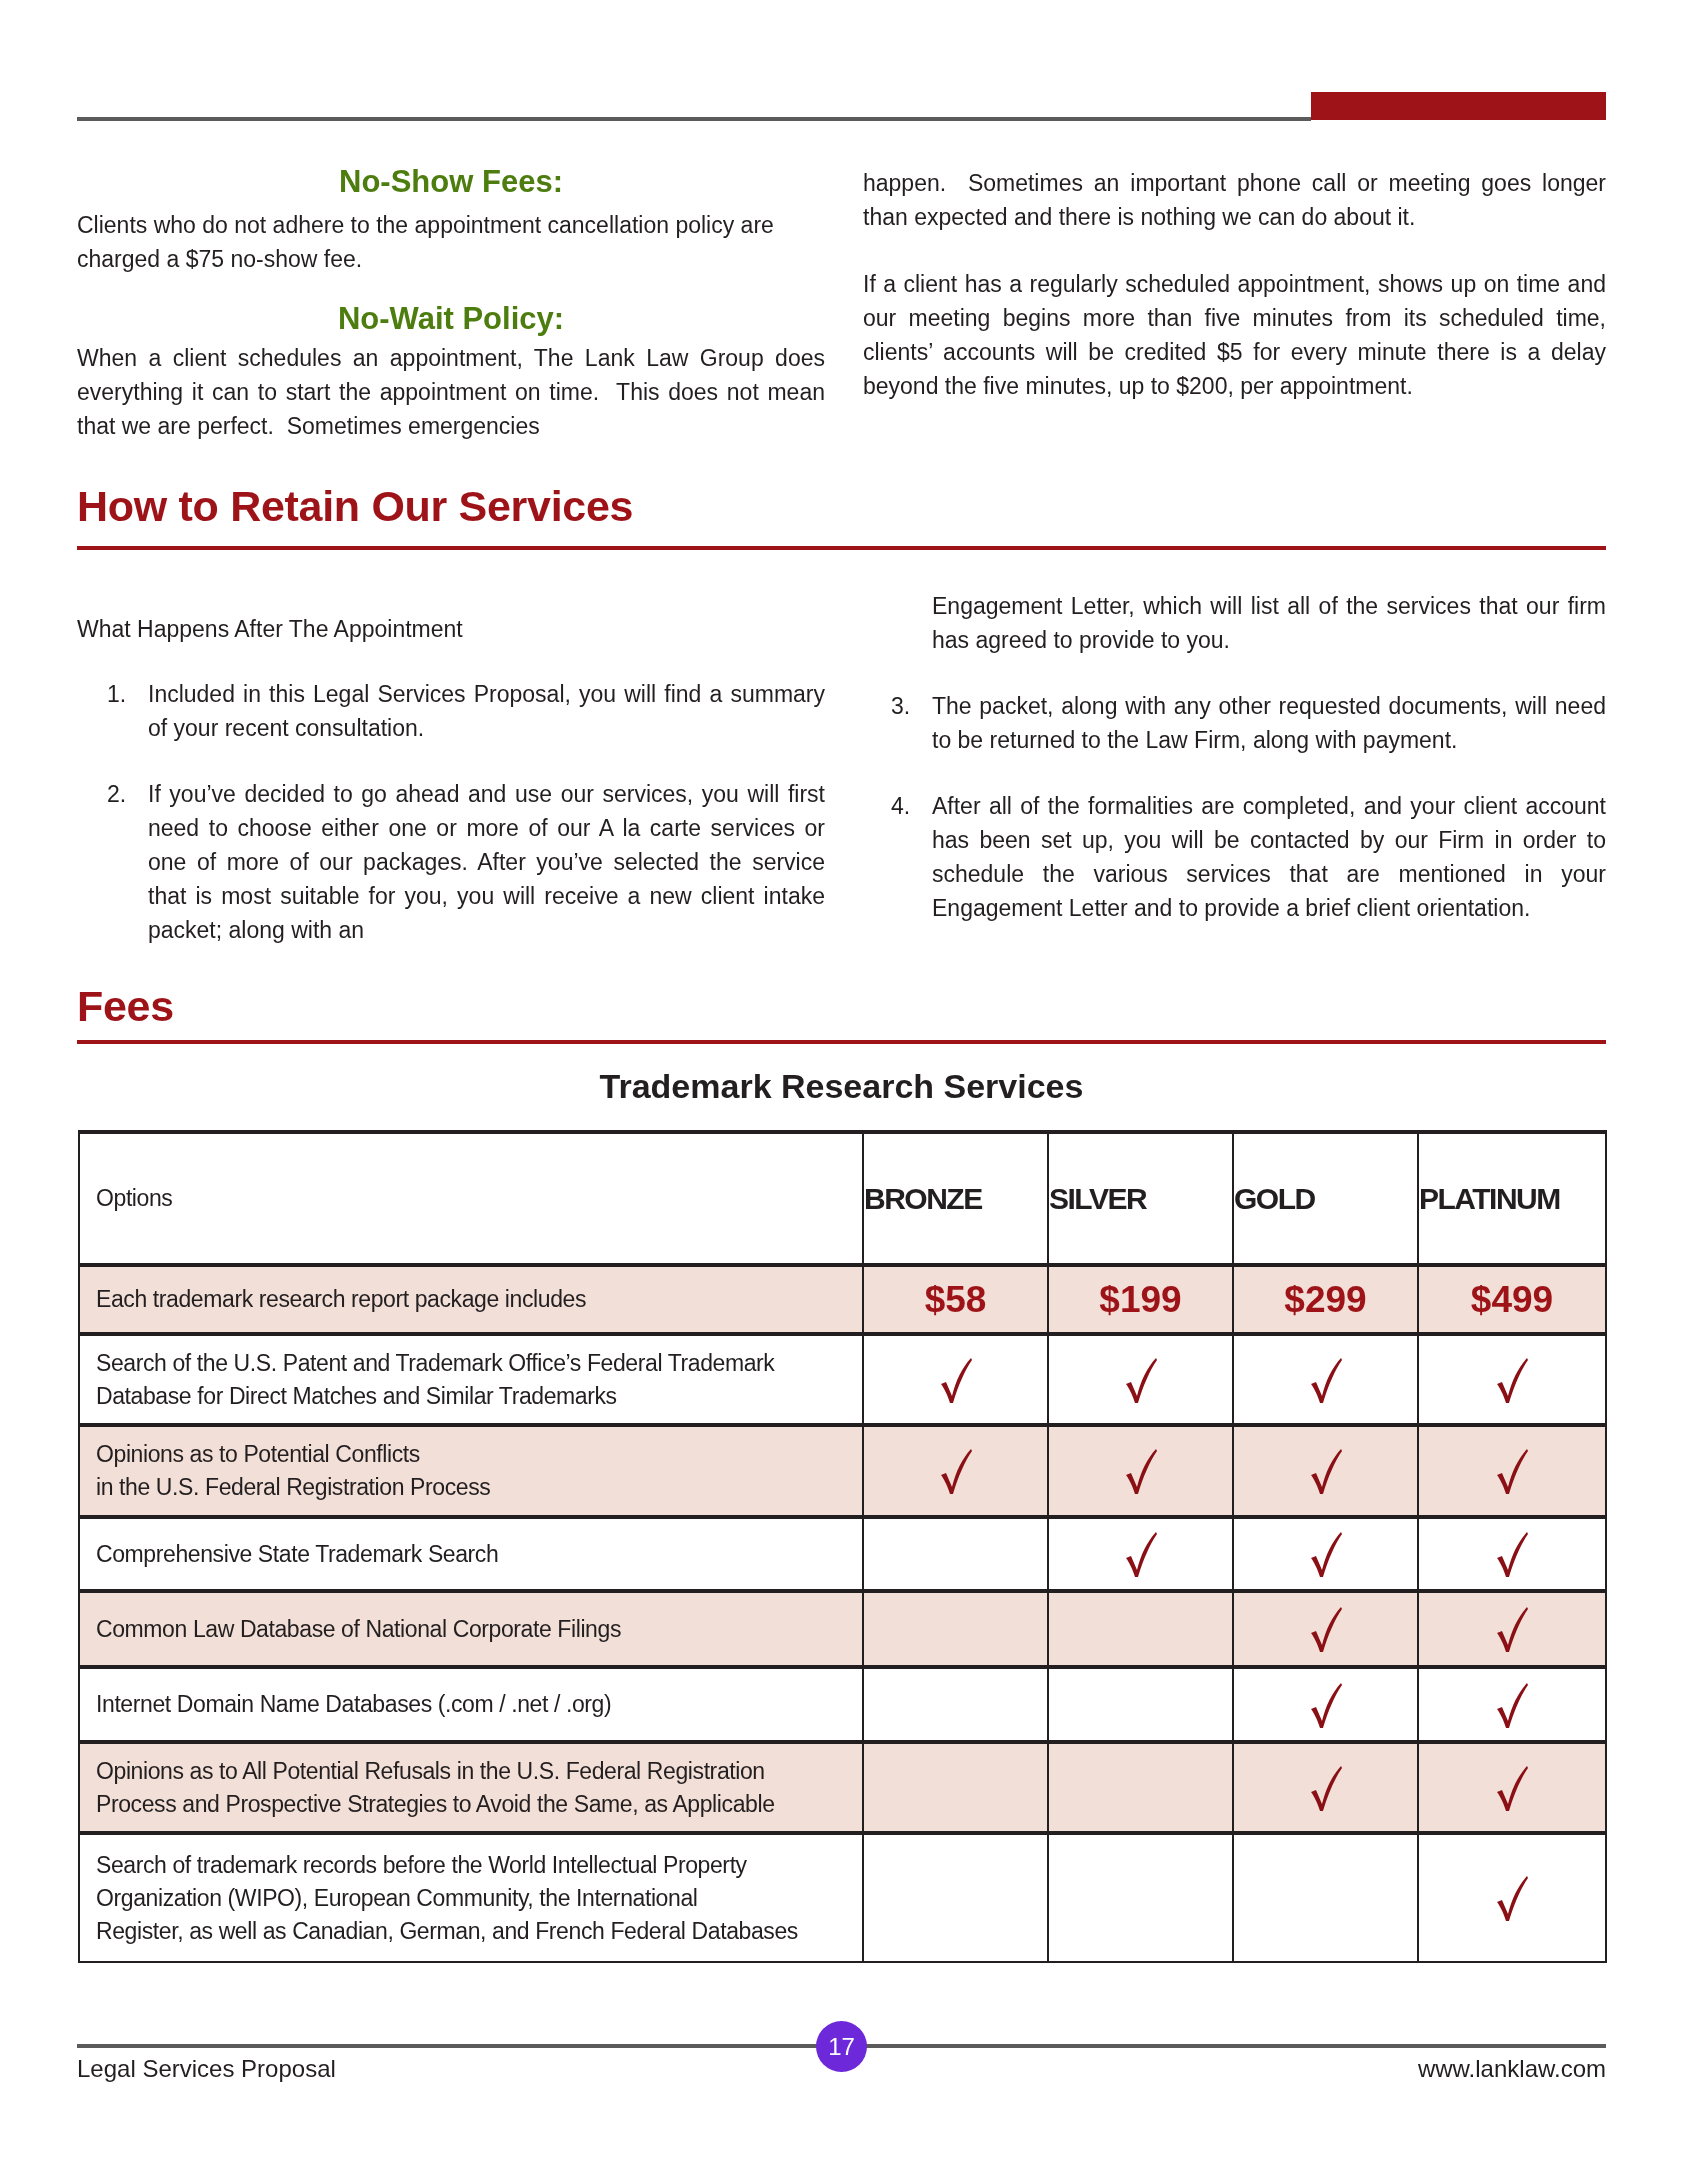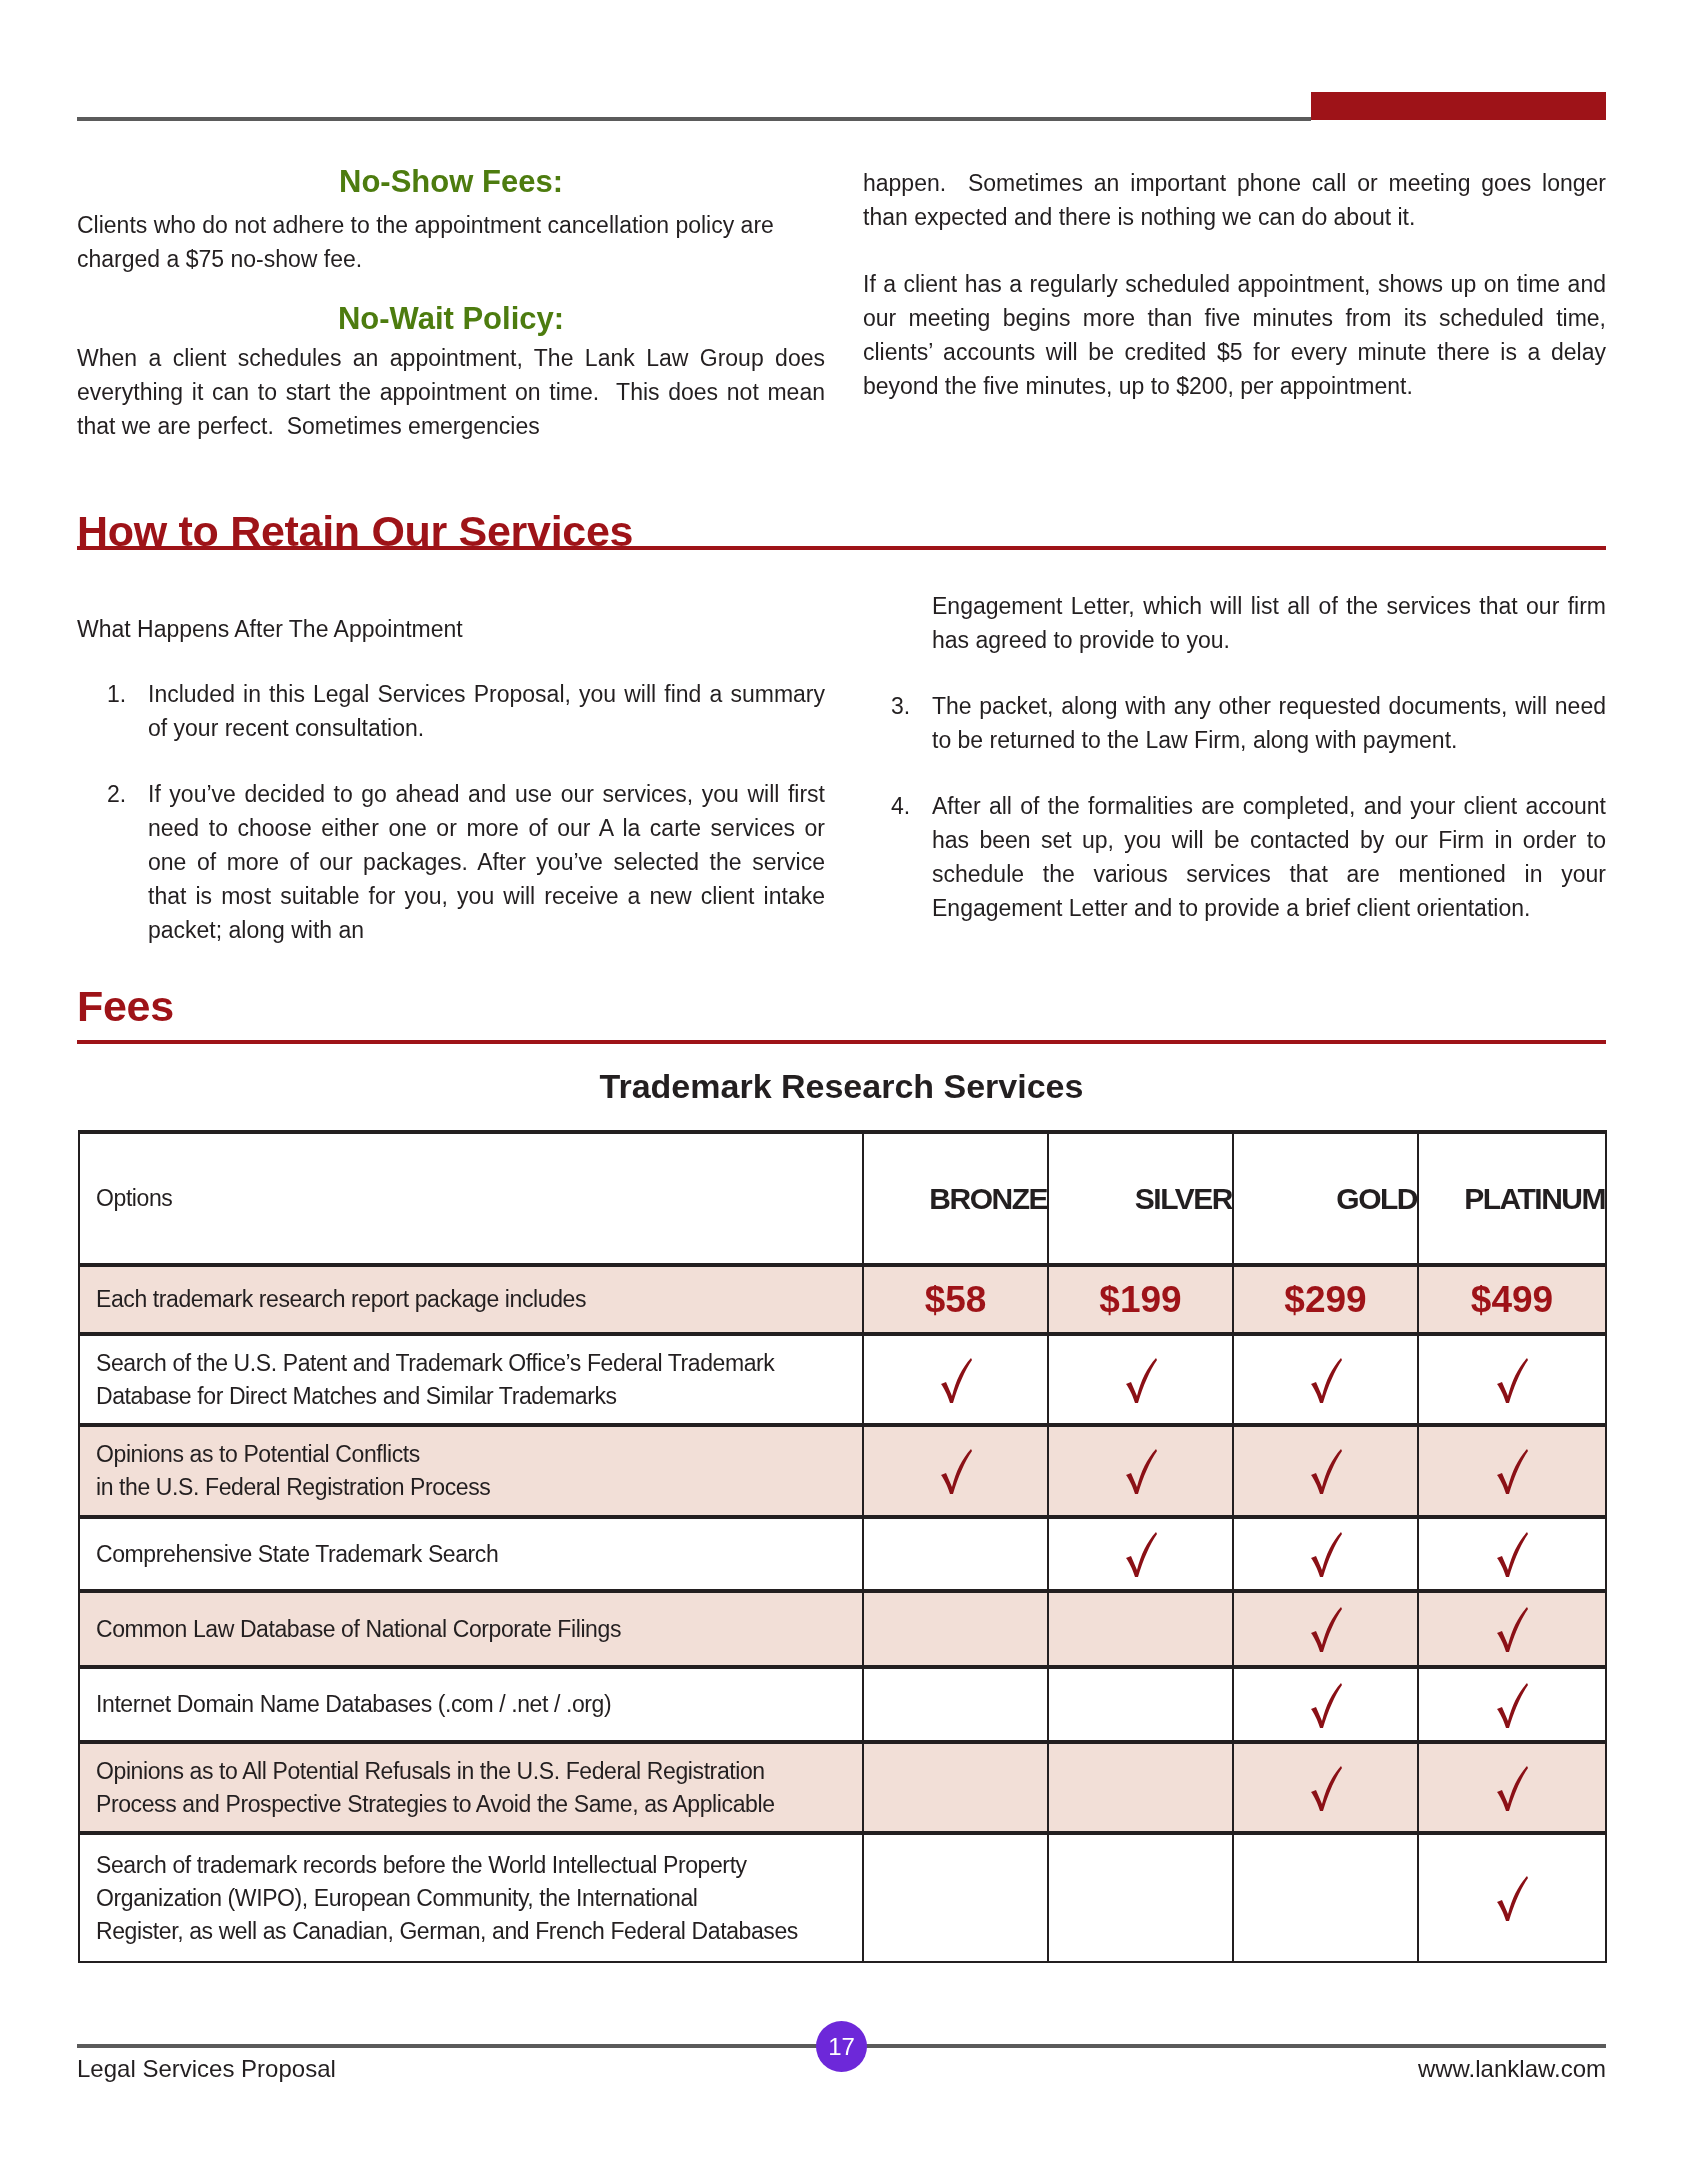--- a/index.html
+++ b/index.html
@@ -17,21 +17,21 @@
 
   ol.steps { margin:0; padding:0; list-style:none; }
   ol.steps li { position:relative; padding-left:71px; margin:0 0 32px 0; }
   ol.steps li .num { position:absolute; left:30px; top:0; }
 
   .table-title { left:77px; width:1529px; top:1067px; text-align:center; font-weight:bold; font-size:34px; color:#231f20; }
 
   table.fees { position:absolute; left:78px; top:1130px; width:1528px; border-collapse:collapse; table-layout:fixed; }
   table.fees td, table.fees th { border:2px solid #231f20; padding:0; }
   table.fees .opt { padding-left:16px; font-size:23px; line-height:33px; text-align:left; font-weight:normal; color:#231f20; letter-spacing:-0.4px; }
-  table.fees th.tier { font-size:30px; font-weight:bold; text-align:right; letter-spacing:-1.5px; color:#231f20; font-family:"Liberation Sans Narrow","Liberation Sans",sans-serif; }
+  table.fees th.tier { font-size:30px; font-weight:bold; text-align:left; letter-spacing:-1.5px; color:#231f20; font-family:"Liberation Sans Narrow","Liberation Sans",sans-serif; }
   table.fees td.price { text-align:center; font-size:37px; font-weight:bold; color:#9e1318; }
   table.fees td.chk { text-align:center; vertical-align:middle; }
   table.fees tr.pink td { background:#f2dfd7; }
   table.fees tr { border-top:4px solid #231f20; }
   .check svg { display:block; margin:0 auto; }
 
   .foot-line { left:77px; top:2044px; width:1529px; height:4px; background:#5b5b5b; }
   .page-circle { left:816px; top:2021px; width:51px; height:51px; border-radius:50%; background:#6d28d9; color:#fff; font-size:24px; text-align:center; line-height:51px; }
   .foot-left { left:77px; top:2055px; font-size:24px; color:#231f20; }
   .foot-right { right:77px; top:2055px; font-size:24px; color:#231f20; }
@@ -49,21 +49,21 @@
 
 <div class="abs" style="left:77px; top:343px; width:1529px; height:103px;"></div>
 <div class="abs body-text" style="left:77px; top:341px; width:748px;">
   <span>When a client schedules an appointment, The Lank Law Group does everything it can to start the appointment on time.&nbsp; This does not mean that we are perfect.&nbsp; Sometimes emergencies</span>
 </div>
 <div class="abs body-text" style="left:863px; top:166px; width:743px;">
   <span>happen.&nbsp; Sometimes an important phone call or meeting goes longer than expected and there is nothing we can do about it.</span>
 </div>
 <div class="abs body-text" style="left:863px; top:267px; width:743px;">If a client has a regularly scheduled appointment, shows up on time and our meeting begins more than five minutes from its scheduled time, clients’ accounts will be credited $5 for every minute there is a delay beyond the five minutes, up to $200, per appointment.</div>
 
-<div class="abs section-title" style="top:507px;">How to Retain Our Services</div>
+<div class="abs section-title" style="top:482px;">How to Retain Our Services</div>
 <div class="abs section-rule" style="top:546px;"></div>
 
 <div class="abs body-text" style="left:77px; top:612px; width:748px;">What Happens After The Appointment</div>
 
 <div class="abs body-text" style="left:77px; top:677px; width:748px;">
   <ol class="steps">
     <li><span class="num">1.</span><span>Included in this Legal Services Proposal, you will find a summary of your recent consultation.</span></li>
     <li><span class="num">2.</span><span>If you’ve decided to go ahead and use our services, you will first need to choose either one or more of our A la carte services or one of more of our packages. After you’ve selected the service that is most suitable for you, you will receive a new client intake packet; along with an</span></li>
   </ol>
 </div>

